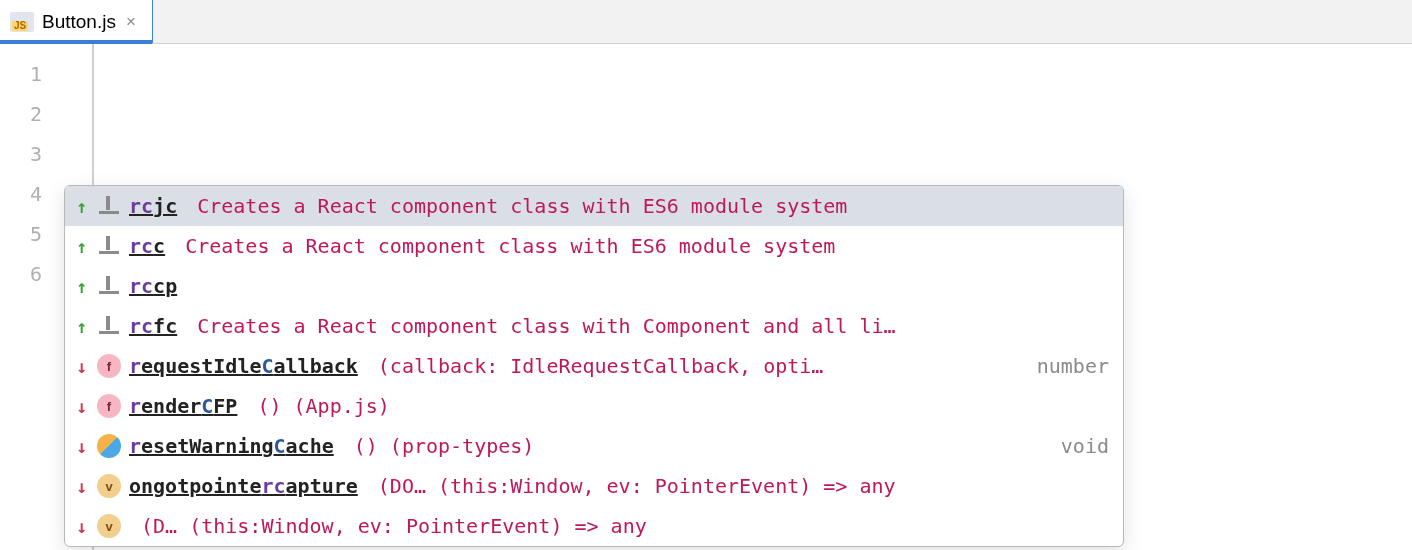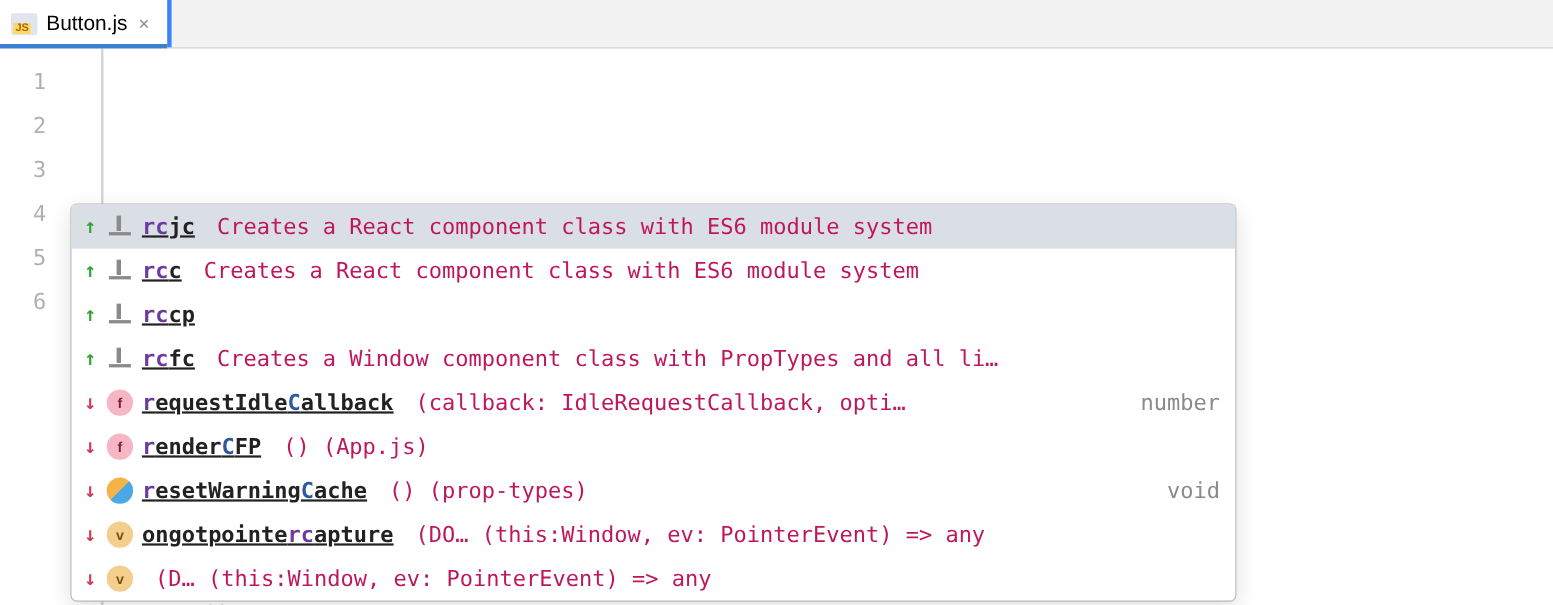--- a/index.html
+++ b/index.html
@@ -18,21 +18,21 @@
     border-bottom: 1px solid #d0d0d0;
     display: flex;
     align-items: stretch;
   }
   .tab {
     display: flex;
     align-items: center;
     gap: 8px;
     padding: 0 14px 0 10px;
     background: #ffffff;
-    border-right: 4px solid #3b82f6;
+    border-right: 1px solid #3b82f6;
     font-family: -apple-system, "Segoe UI", sans-serif;
     font-size: 19px;
     color: #000;
     position: relative;
   }
   .tab::after {
     content: "";
     position: absolute;
     left: 0; right: 0; bottom: -1px;
     height: 4px;
@@ -251,21 +251,21 @@
   <div class="row">
     <span class="arrow up">↑</span>
     <span class="kind template"></span>
     <span class="name"><span class="hl">rc</span><span>cp</span></span>
   </div>
 
   <div class="row">
     <span class="arrow up">↑</span>
     <span class="kind template"></span>
     <span class="name"><span class="hl">rc</span><span>fc</span></span>
-    <span class="desc">Creates a Window component class with PropTypes and all li…</span>
+    <span class="desc">Creates a React component class with Component and all li…</span>
   </div>
 
   <div class="row">
     <span class="arrow down">↓</span>
     <span class="kind func">f</span>
     <span class="name"><span class="hl">r</span><span>equestIdle</span><span class="hl2">C</span><span>allback</span></span>
     <span class="desc">(callback: IdleRequestCallback, opti…</span>
     <span class="tail">number</span>
   </div>
 

